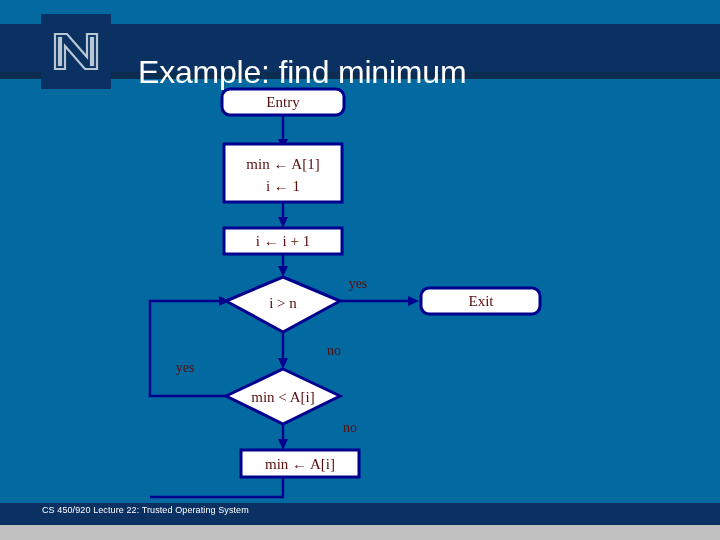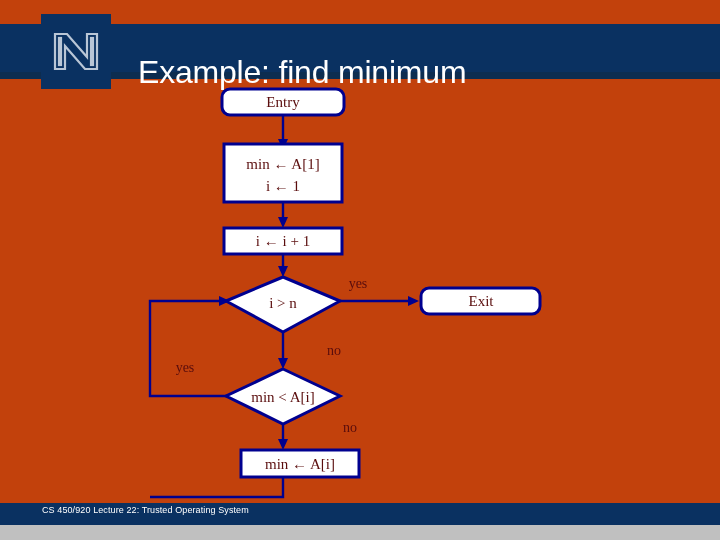--- a/index.html
+++ b/index.html
@@ -14,21 +14,21 @@
     overflow: hidden;
     font-family: "Liberation Sans", sans-serif;
   }
 
   
   #slide {
     position: absolute;
     left: 0; top: 0;
     width: 720px;
     height: 540px;
-    background: #c2410c;
+    background: #0369a1;
   }
 
   
   #title-band {
     position: absolute;
     left: 0;
     top: 24px;
     width: 720px;
     height: 55px;
     background: #0a3161;

